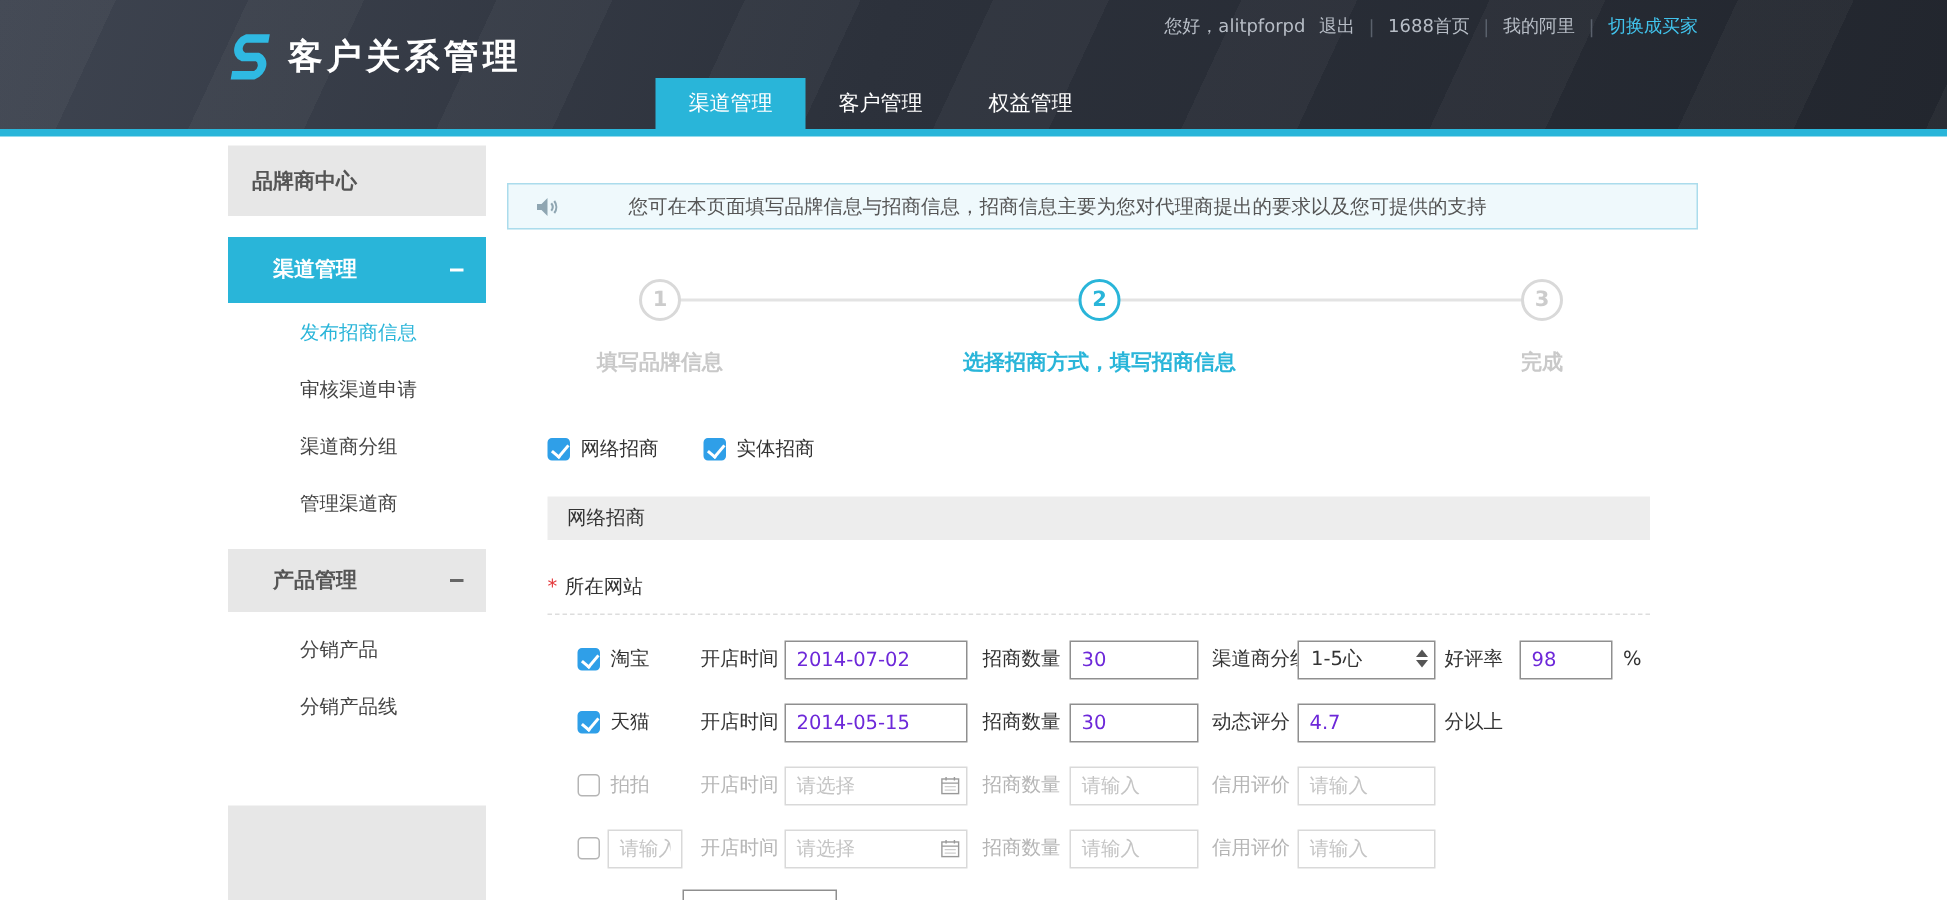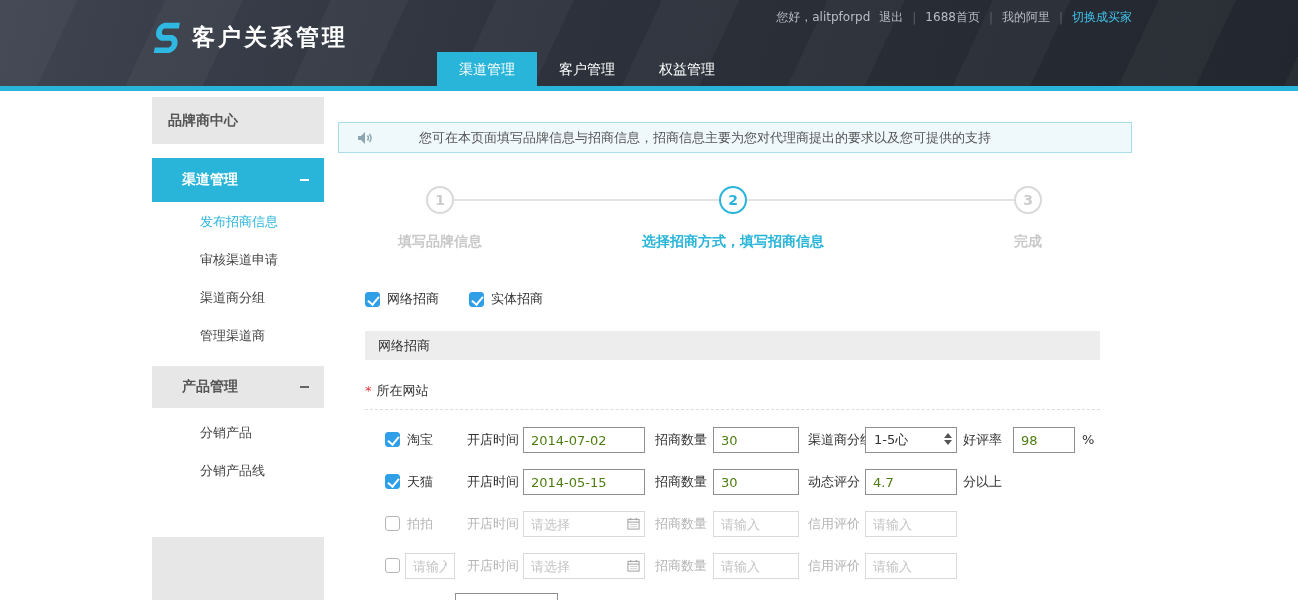--- a/index.html
+++ b/index.html
@@ -78,21 +78,21 @@
   .dashed { position:absolute; left:365px; top:409px; width:735px; border-top:1px dashed #ddd; }
 
   
   .form-row { position:absolute; left:365px; width:735px; height:28px; }
   .r1 { top:426px; } .r2 { top:468px; } .r3 { top:510px; } .r4 { top:552px; }
   .form-row .cbx { position:absolute; left:20px; top:6px; }
   .form-row .site { position:absolute; left:42px; top:0; line-height:28px; font-size:13px; color:#333; }
   .form-row .flabel { position:absolute; top:0; line-height:28px; font-size:13px; color:#333; }
   .lab-open { left:102px; } .lab-qty { left:290px; } .lab-credit { left:443px; } .lab-rate { left:598px; }
   .form-row input { position:absolute; top:1px; height:26px; border:1px solid #8f8f8f; background:#fff;
-                    font-size:13px; color:#4d7c0f; padding:0 7px; font-family:inherit; }
+                    font-size:13px; color:#6d28d9; padding:0 7px; font-family:inherit; }
   .in-open { left:158px; width:122px; }
   .in-qty  { left:348px; width:86px; }
   .in-credit { left:500px; width:92px; }
   .in-rate { left:648px; width:62px; }
   .in-site { left:40px !important; width:50px; }
   .unit { position:absolute; top:0; line-height:28px; font-size:13px; color:#333; }
   .unit-rate { left:717px; } .unit-score { left:598px; }
 
   .selectbox { position:absolute; left:500px; top:1px; width:92px; height:26px; border:1px solid #8f8f8f;
                background:#fff; font-size:13px; line-height:24px; padding:0 20px 0 8px; color:#333; cursor:pointer; }

